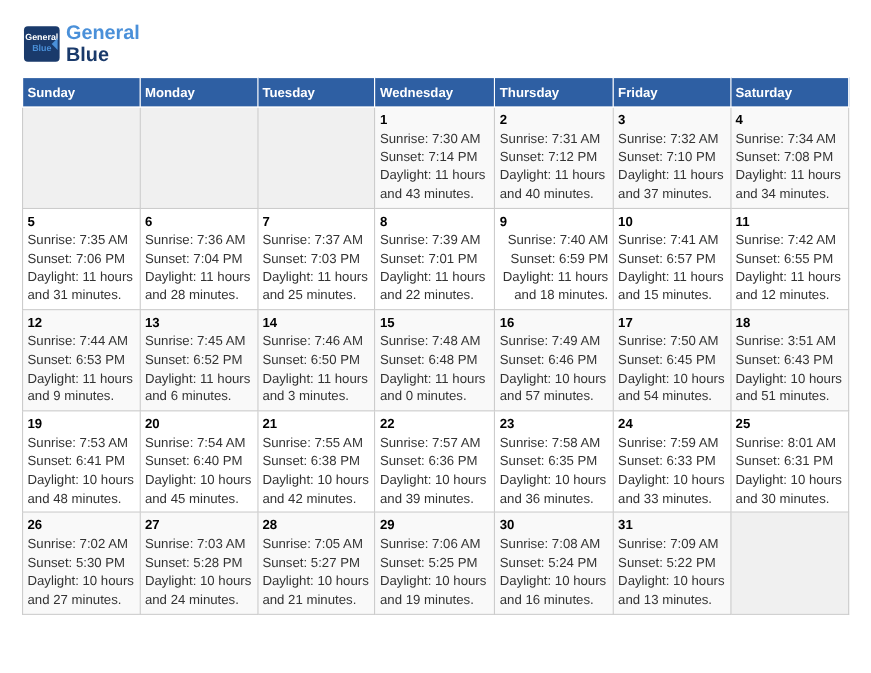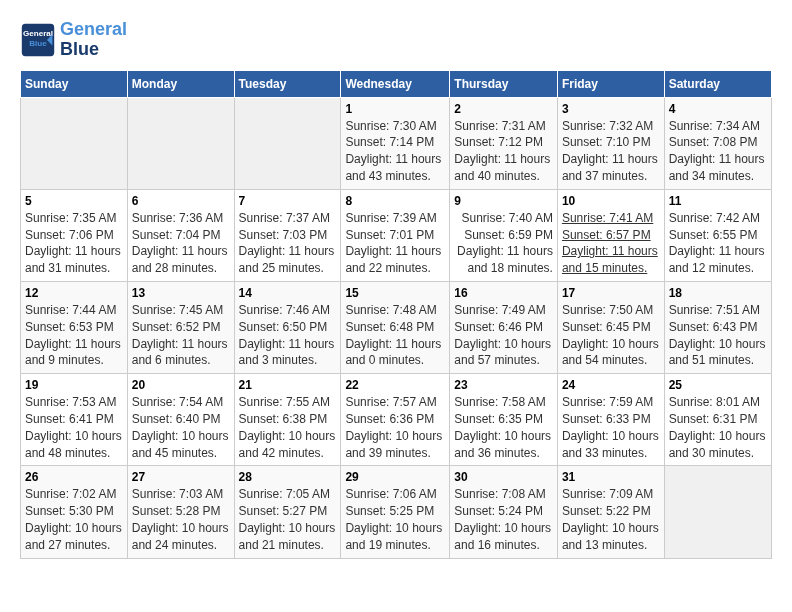--- a/index.html
+++ b/index.html
@@ -184,21 +184,21 @@
         </td>
         <td>
           <span class="day-number">9</span>
           <div class="day-info" style="white-space: pre-line; text-align: right;">Sunrise: 7:40 AM
 Sunset: 6:59 PM
 Daylight: 11 hours
 and 18 minutes.</div>
         </td>
         <td>
           <span class="day-number">10</span>
-          <div class="day-info" style="white-space: pre-line; text-decoration: underline;">Sunrise: 7:41 AM
+          <div class="day-info" style="white-space: pre-line;">Sunrise: 7:41 AM
 Sunset: 6:57 PM
 Daylight: 11 hours
 and 15 minutes.</div>
         </td>
         <td>
           <span class="day-number">11</span>
           <div class="day-info" style="white-space: pre-line;">Sunrise: 7:42 AM
 Sunset: 6:55 PM
 Daylight: 11 hours
 and 12 minutes.</div>
@@ -242,21 +242,21 @@
         </td>
         <td>
           <span class="day-number">17</span>
           <div class="day-info" style="white-space: pre-line;">Sunrise: 7:50 AM
 Sunset: 6:45 PM
 Daylight: 10 hours
 and 54 minutes.</div>
         </td>
         <td>
           <span class="day-number">18</span>
-          <div class="day-info" style="white-space: pre-line;">Sunrise: 7:51 AM
+          <div class="day-info" style="white-space: pre-line;">Sunrise: 3:51 AM
 Sunset: 6:43 PM
 Daylight: 10 hours
 and 51 minutes.</div>
         </td>
       </tr>
       <tr>
         <td>
           <span class="day-number">19</span>
           <div class="day-info" style="white-space: pre-line;">Sunrise: 7:53 AM
 Sunset: 6:41 PM

